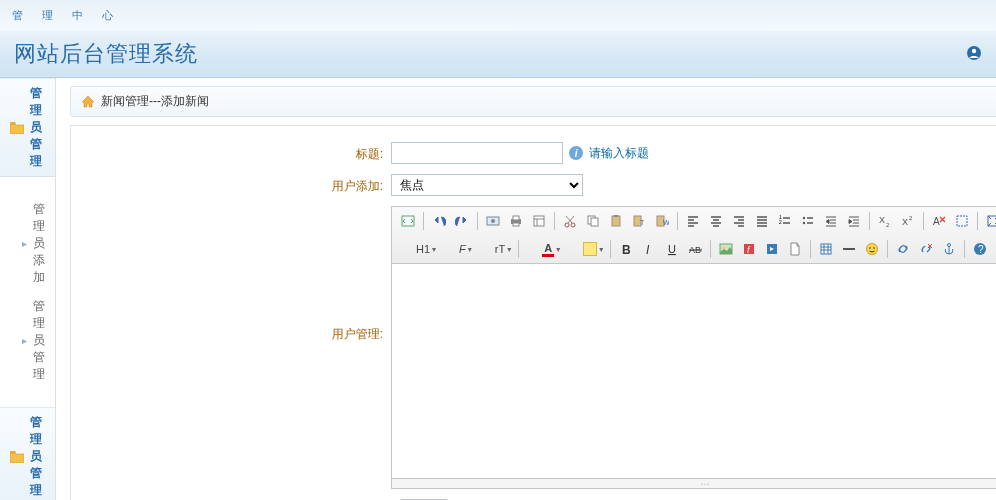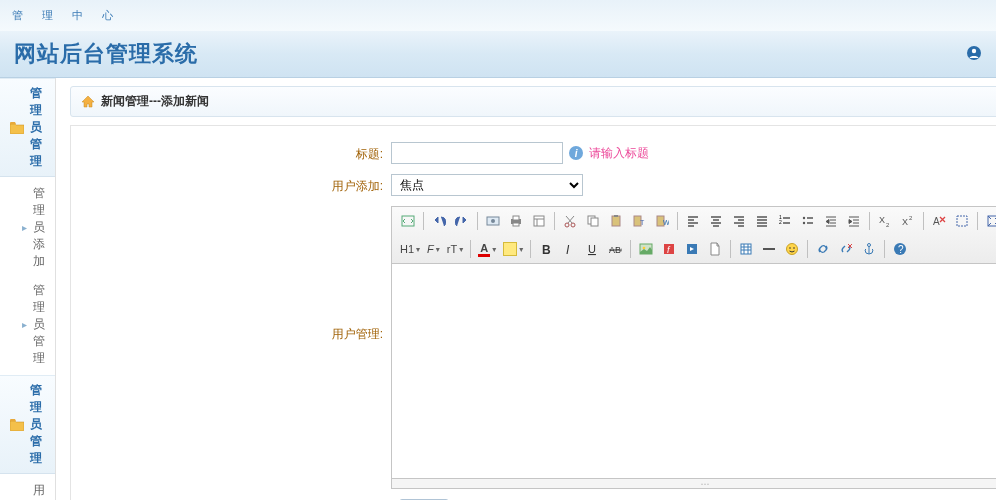--- a/index.html
+++ b/index.html
@@ -1,47 +1,47 @@
 <!DOCTYPE html>
 <html><head>
 <meta charset="utf-8">
 <style>
 * { margin: 0; padding: 0; box-sizing: border-box; }
 body { font-family: "Microsoft YaHei", Arial, sans-serif; font-size: 12px; color: #333; background: #fff; }
 .header-top { background: linear-gradient(to bottom, #e8f2f9, #f5fafd); padding: 8px 12px; color: #3a7ab5; font-size: 11px; letter-spacing: 8px; }
 .header-title { background: linear-gradient(to bottom, #eaf3fa 0%, #d8e9f5 50%, #cfe3f2 100%); border-bottom: 1px solid #b8d0e3; padding: 8px 14px; display: flex; align-items: center; justify-content: space-between; }
-.header-title h1 { font-size: 22px; font-weight: bold; color: #2a6ca9; letter-spacing: 1px; }
+.header-title h1 { font-size: 22px; font-weight: normal; color: #2a6ca9; letter-spacing: 1px; }
 .header-icons { color: #2a6ca9; }
 .container { display: flex; }
 .sidebar { width: 172px; background: #fdfdfd; border-right: 1px solid #e0e0e0; }
 .menu-group { }
 .menu-header { background: linear-gradient(to bottom, #f8fcff, #e8f2f9); border-top: 1px solid #e0ecf5; border-bottom: 1px solid #d5e3ee; padding: 6px 10px; display: flex; align-items: center; gap: 6px; cursor: pointer; }
 .menu-header .folder-icon { width: 14px; height: 12px; display: inline-block; }
 .menu-header .folder-icon svg { display: block; }
 .menu-title { color: #2a6ca9; font-weight: bold; }
-.menu-items { padding: 2px 0; background: #fff; text-align: center; }
+.menu-items { padding: 18px 0; background: #fff; text-align: center; }
 .menu-item { padding: 6px 10px 6px 22px; color: #666; cursor: pointer; display: flex; align-items: center; gap: 6px; }
 .menu-item::before { content: "▸"; color: #8ab0cf; font-size: 10px; }
 .content { flex: 1; background: #fff; padding: 0; }
 .breadcrumb { margin: 8px 14px 4px 14px; padding: 6px 10px; border: 1px solid #d8e4ee; background: linear-gradient(to bottom, #fbfdff, #f0f6fb); border-radius: 3px; display: flex; align-items: center; gap: 6px; }
 .home-icon { width: 14px; height: 14px; display: inline-block; }
-.breadcrumb-text { font-weight: bold; color: #333; }
+.breadcrumb-text { font-weight: normal; color: #333; }
 .form-panel { margin: 8px 14px; padding: 16px 0 12px 0; border: 1px solid #e4e4e4; background: #fff; }
 .form-row { display: flex; align-items: flex-start; margin-bottom: 10px; }
 .form-label { width: 320px; text-align: right; padding-right: 8px; padding-top: 4px; color: #a16207; }
 .form-ctrl { display: flex; align-items: center; gap: 6px; }
 .text-input { border: 1px solid #b8c6d0; padding: 3px 4px; width: 172px; height: 22px; font-size: 12px; }
 .hint-icon { width: 14px; height: 14px; border-radius: 50%; background: #6fa8dc; color: #fff; display: inline-flex; align-items: center; justify-content: center; font-size: 10px; font-style: italic; font-weight: bold; }
-.hint-text { color: #ec4899; }
+.hint-text { color: #0369a1; }
 .select-input { border: 1px solid #b8c6d0; padding: 2px 4px; width: 192px; height: 22px; font-size: 12px; background: #fff; }
 .editor-wrap { border: 1px solid #c5c5c5; width: 628px; background: #fff; }
 .editor-toolbar { background: linear-gradient(to bottom, #fafafa, #ececec); border-bottom: 1px solid #c5c5c5; padding: 4px 6px; display: flex; flex-wrap: wrap; gap: 3px; align-items: center; }
 .toolbar-btn { width: 20px; height: 20px; display: inline-flex; align-items: center; justify-content: center; cursor: pointer; border-radius: 2px; font-size: 11px; color: #444; }
 .toolbar-sep { width: 1px; height: 18px; background: #c0c0c0; margin: 0 2px; }
-.toolbar-label { font-size: 11px; color: #444; padding: 0 2px; display: inline-flex; align-items: center; gap: 2px; cursor: pointer; }
+.toolbar-label { font-size: 11px; color: #444; padding: 0 2px; display: inline-flex; align-items: center; gap: 2px; cursor: pointer; margin-left: 16px; }
 .toolbar-label .dd { font-size: 8px; color: #666; }
 .icon-svg { width: 14px; height: 14px; }
 .editor-body { min-height: 214px; background: #fff; padding: 6px; outline: none; }
 .editor-footer { border-top: 1px solid #c5c5c5; background: #f5f5f5; height: 10px; text-align: center; font-size: 9px; color: #999; cursor: ns-resize; }
 .submit-row { margin-top: 10px; padding-left: 328px; }
 .submit-btn { border: 1px solid #b0c4d6; background: linear-gradient(to bottom, #fdfdfd, #e8eef3); padding: 4px 12px; border-radius: 3px; cursor: pointer; font-size: 12px; color: #333; }
 .hl-a { background:#ffe97f; border:1px solid #d6bb3a; width:14px; height:14px; display:inline-block; }
 </style>
 </head>
 <body>

